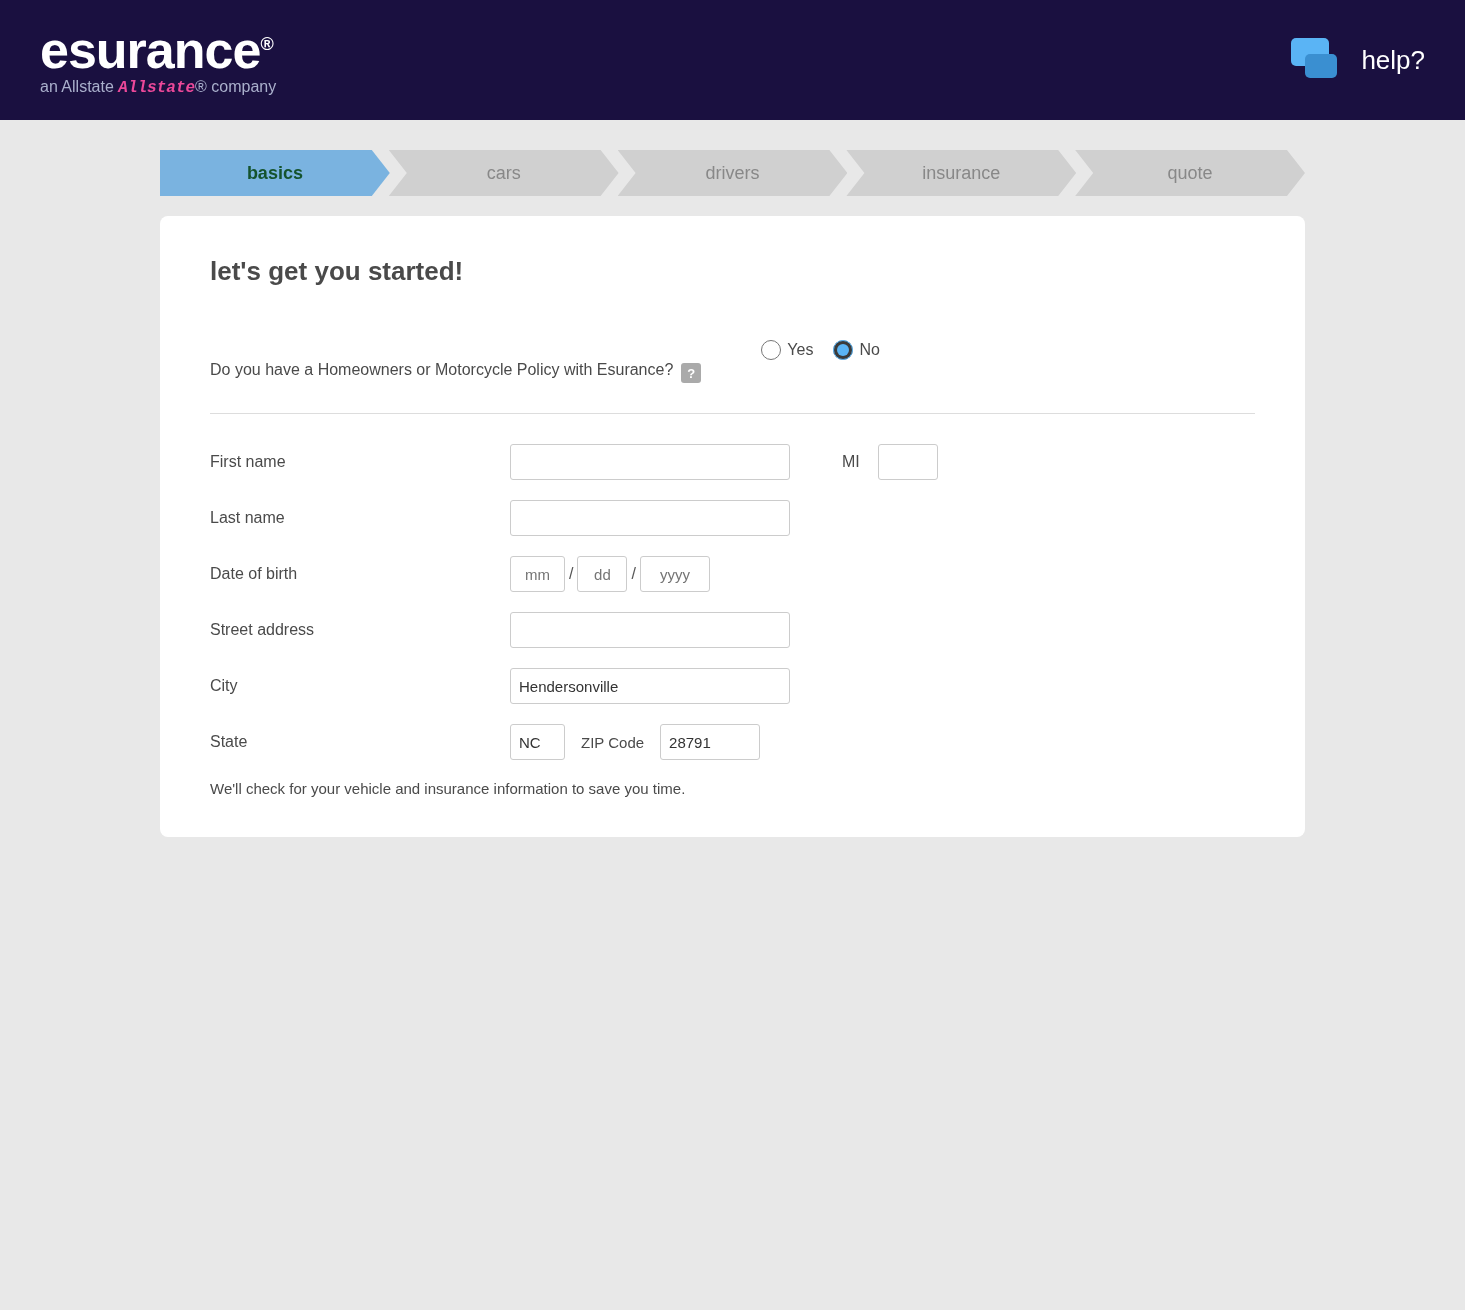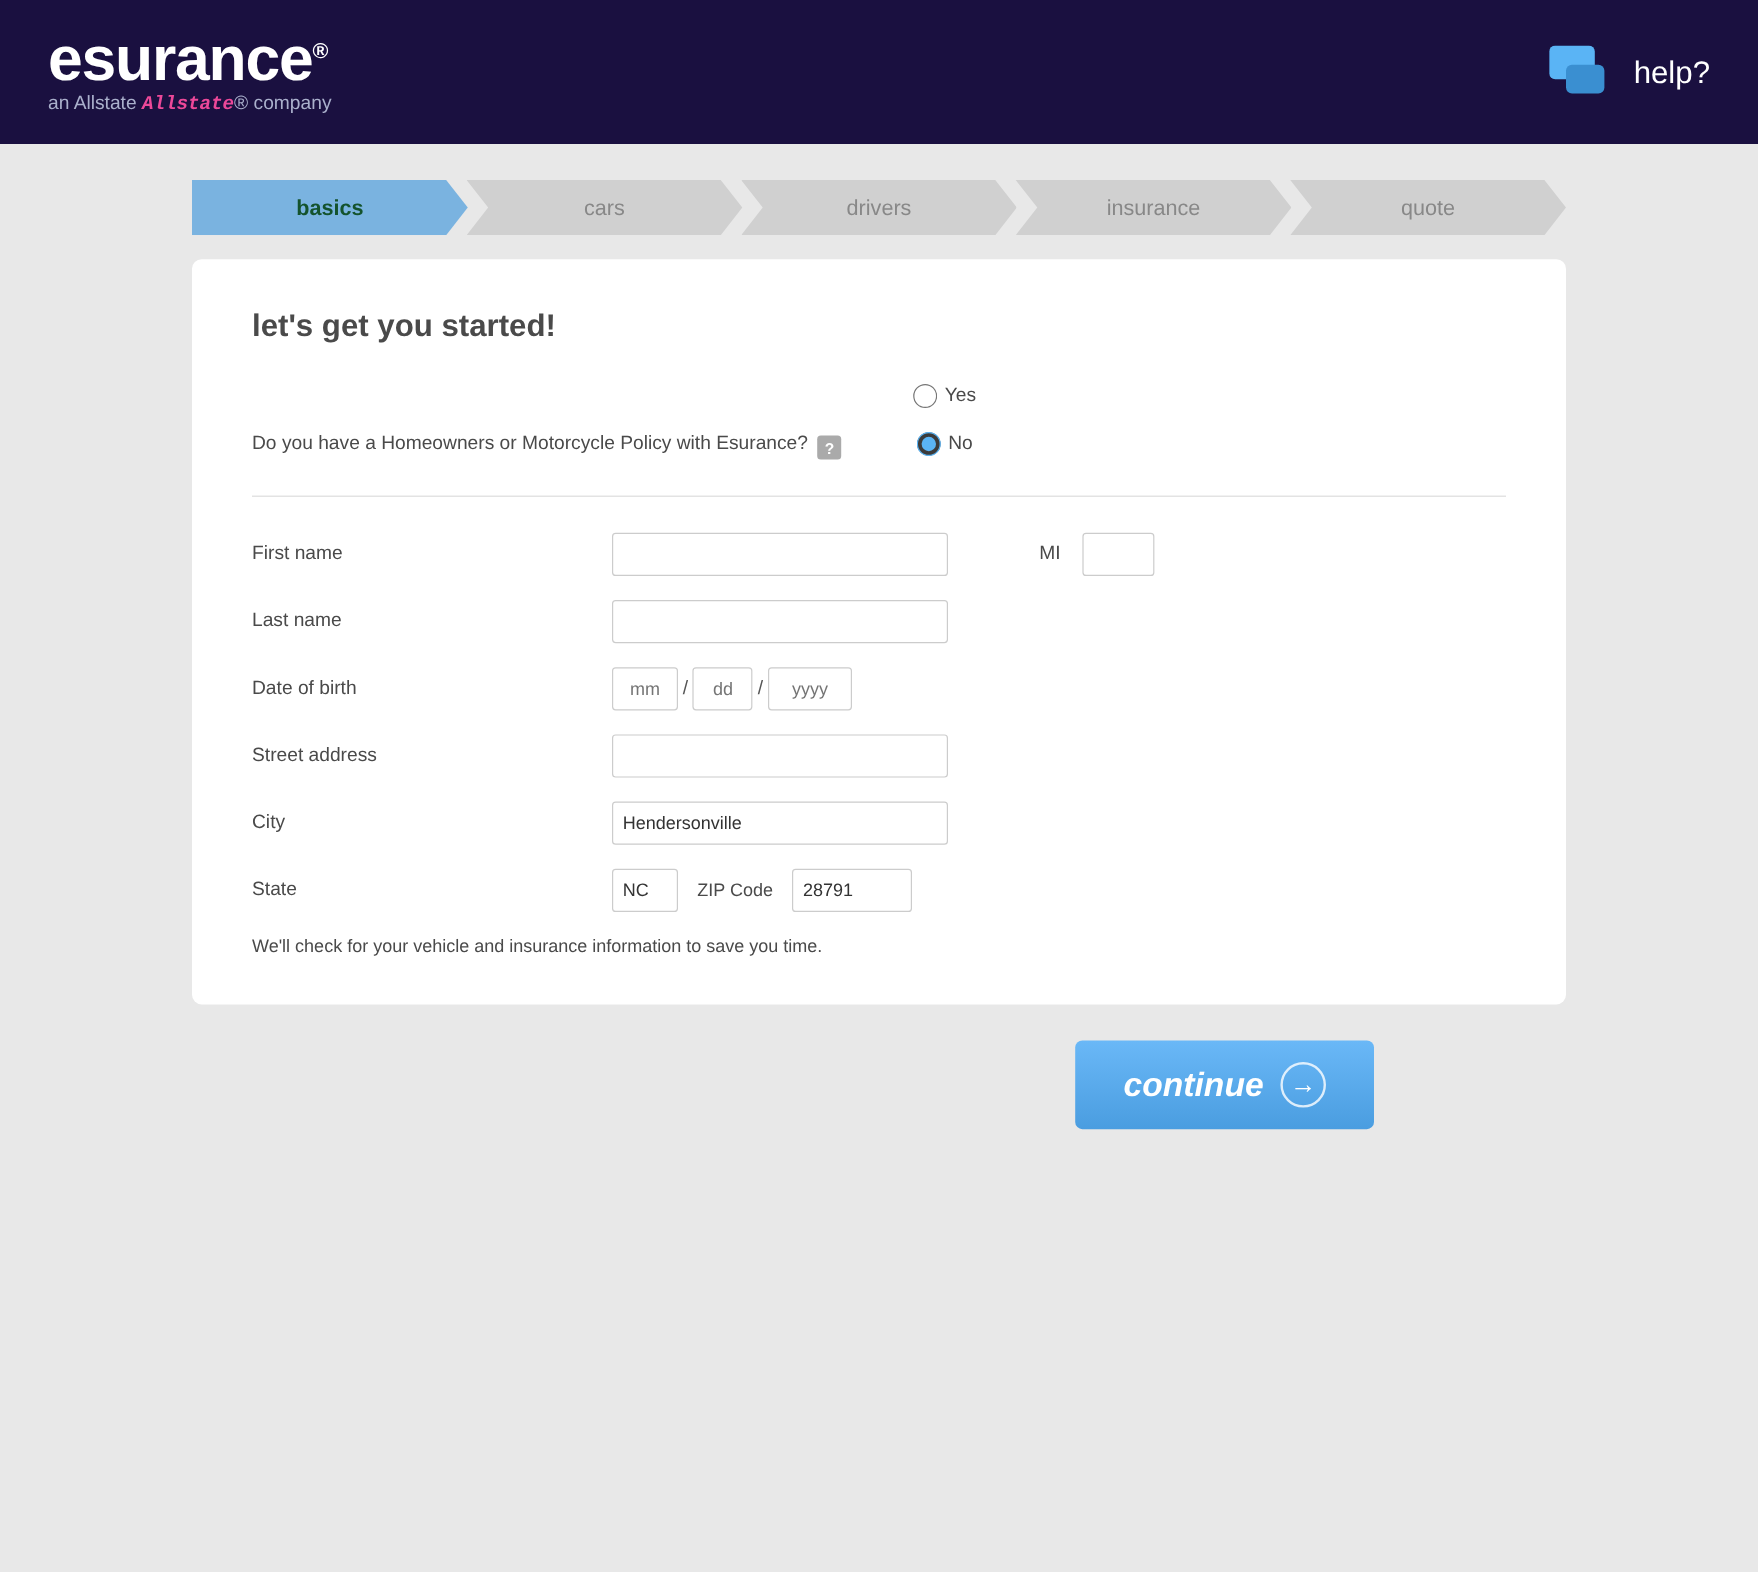--- a/index.html
+++ b/index.html
@@ -134,21 +134,20 @@
       font-size: 13px;
       font-weight: bold;
       cursor: pointer;
       flex-shrink: 0;
       margin-top: 2px;
     }
     .radio-group {
       display: flex;
       align-items: center;
       gap: 20px;
-      flex-direction: column;
     }
     .radio-label {
       display: flex;
       align-items: center;
       gap: 6px;
       font-size: 16px;
       color: #4a4a4a;
       cursor: pointer;
     }
     .radio-label input[type="radio"] {
@@ -190,21 +189,21 @@
     .input-name {
       width: 280px;
     }
     .input-mi {
       width: 60px;
     }
     .mi-group {
       display: flex;
       align-items: center;
       gap: 18px;
-      margin-left: 56px;
+      margin-left: 32px;
     }
     .mi-label {
       font-size: 16px;
       color: #4a4a4a;
     }
     .dob-group {
       display: flex;
       align-items: center;
       gap: 4px;
     }
@@ -396,20 +395,14 @@
         <input type="text" class="form-input input-state" value="NC" style="">
         <span class="zip-label">ZIP Code</span>
         <input type="text" class="form-input input-zip" value="28791" style="">
       </div>
     </div>
 
     <div class="info-text">We'll check for your vehicle and insurance information to save you time.</div>
 
   </div>
 
-  <div class="button-area">
-    <button class="continue-btn">
-      <span>continue</span>
-      <span class="continue-arrow">→</span>
-    </button>
-  </div>
 
 </div>
 
 </body></html>

